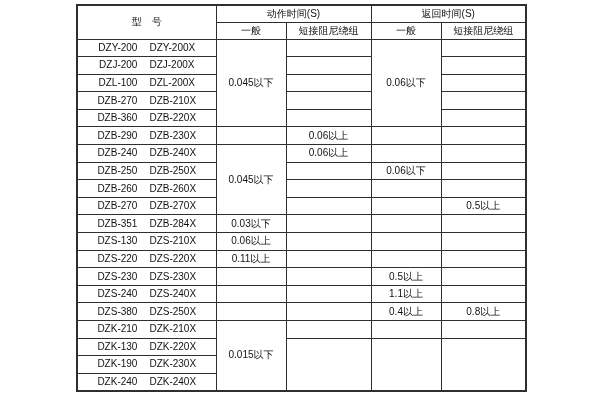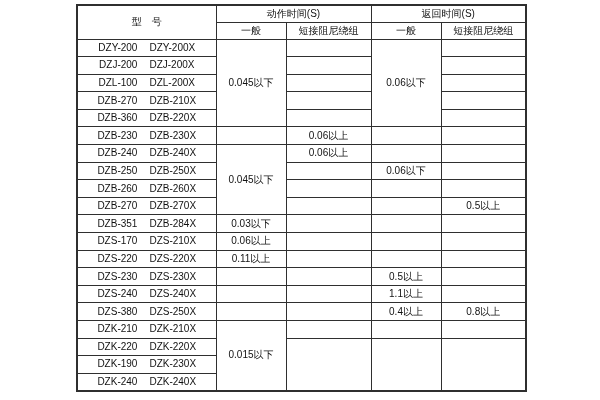--- a/index.html
+++ b/index.html
@@ -120,21 +120,21 @@
               <span>DZB-360</span>
               <span>DZB-220X</span>
             </div>
           </td>
           <td></td>
           <td></td>
         </tr>
         <tr>
           <td>
             <div class="model-wrap">
-              <span>DZB-230</span>
+              <span>DZB-290</span>
               <span>DZB-230X</span>
             </div>
           </td>
           <td></td>
           <td>0.06以上</td>
           <td></td>
           <td></td>
         </tr>
         <tr>
           <td>
@@ -189,21 +189,21 @@
             </div>
           </td>
           <td>0.03以下</td>
           <td></td>
           <td></td>
           <td></td>
         </tr>
         <tr>
           <td>
             <div class="model-wrap">
-              <span>DZS-170</span>
+              <span>DZS-130</span>
               <span>DZS-210X</span>
             </div>
           </td>
           <td>0.06以上</td>
           <td></td>
           <td></td>
           <td></td>
         </tr>
         <tr>
           <td>
@@ -261,21 +261,21 @@
             </div>
           </td>
           <td rowspan="4">0.015以下</td>
           <td></td>
           <td></td>
           <td></td>
         </tr>
         <tr>
           <td>
             <div class="model-wrap">
-              <span>DZK-220</span>
+              <span>DZK-130</span>
               <span>DZK-220X</span>
             </div>
           </td>
           <td rowspan="3"></td>
           <td rowspan="3"></td>
           <td rowspan="3"></td>
         </tr>
         <tr>
           <td>
             <div class="model-wrap">

